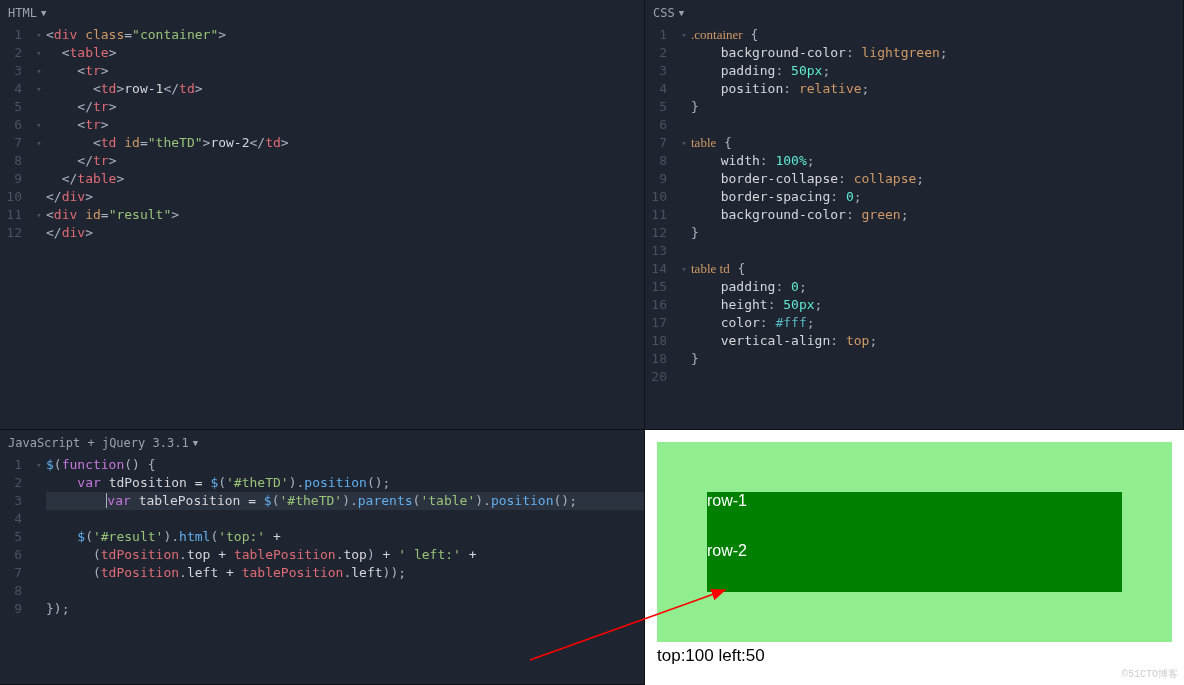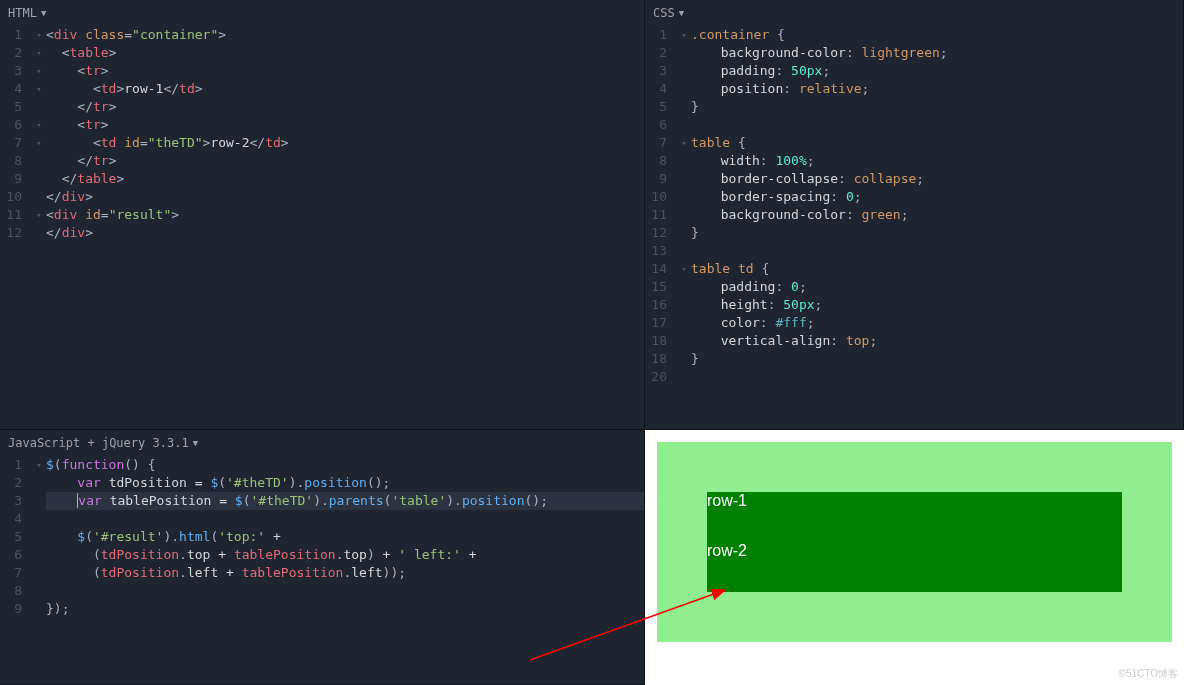--- a/index.html
+++ b/index.html
@@ -53,31 +53,31 @@
   font-size: 9px;
   flex-shrink: 0;
 }
 .fold-col div { height: 18px; text-align: center; }
 .code {
   flex: 1;
   white-space: pre;
   color: #d4d7dc;
 }
 .code .line { height: 18px; }
-.code .line.hl { background: #2b3240; }
+.code .line.hl { background: #2b3240; padding-left: 29px; }
 .tag { color: #e06c75; }
 .attr-name { color: #d19a66; }
 .attr-val { color: #98c379; }
 .punc { color: #abb2bf; }
 .text { color: #d4d7dc; }
 .prop { color: #d4d7dc; margin-left: 14px; }
 .val-kw { color: #d19a66; text-align: right; }
 .val-num { color: #5eead4; text-align: center; }
 .val-col { color: #56b6c2; }
-.sel { color: #d19a66; }
+.sel { color: #d19a66; font-family: Liberation Serif, serif; }
 .kw { color: #c678dd; }
 .var { color: #d4d7dc; }
 .fn { color: #61afef; }
 .str { color: #98c379; }
 .op { color: #d4d7dc; }
 .obj { color: #e06c75; }
 .dot { color: #abb2bf; }
 .cursor { border-left: 1px solid #aab0bc; }
 
 
@@ -116,21 +116,21 @@
   left: 520px;
   top: 580px;
   pointer-events: none;
 }
 .watermark {
   position: absolute;
   right: 6px;
   bottom: 4px;
   font-size: 10px;
   color: #ccc;
-  font-family: Liberation Sans, sans-serif;
+  font-family: Liberation Mono, monospace;
 }
 </style>
 </head>
 <body>
 
 <div class="pane">
   <div class="pane-header">
     <span>HTML</span>
     <span class="arrow">▼</span>
   </div>
@@ -259,20 +259,21 @@
       <tbody>
           <tr>
             <td>row-1</td>
           </tr>
       <tr>
             <td>row-2</td>
           </tr>
     </tbody>
       </table>
   </div>
+  <div class="result-demo">top:100 left:50</div>
 </div>
 
 <svg class="arrow-svg" width="230" height="90">
   <defs>
       <marker id="ah" markerWidth="10" markerHeight="8" refX="9" refY="4" orient="auto">
         <polygon points="0 0, 10 4, 0 8" fill="#ff0000"></polygon>
       </marker>
     </defs>
   <line x1="10" y1="80" x2="205" y2="10" stroke="#ff0000" stroke-width="1.5" marker-end="url(#ah)"></line>
 </svg>

